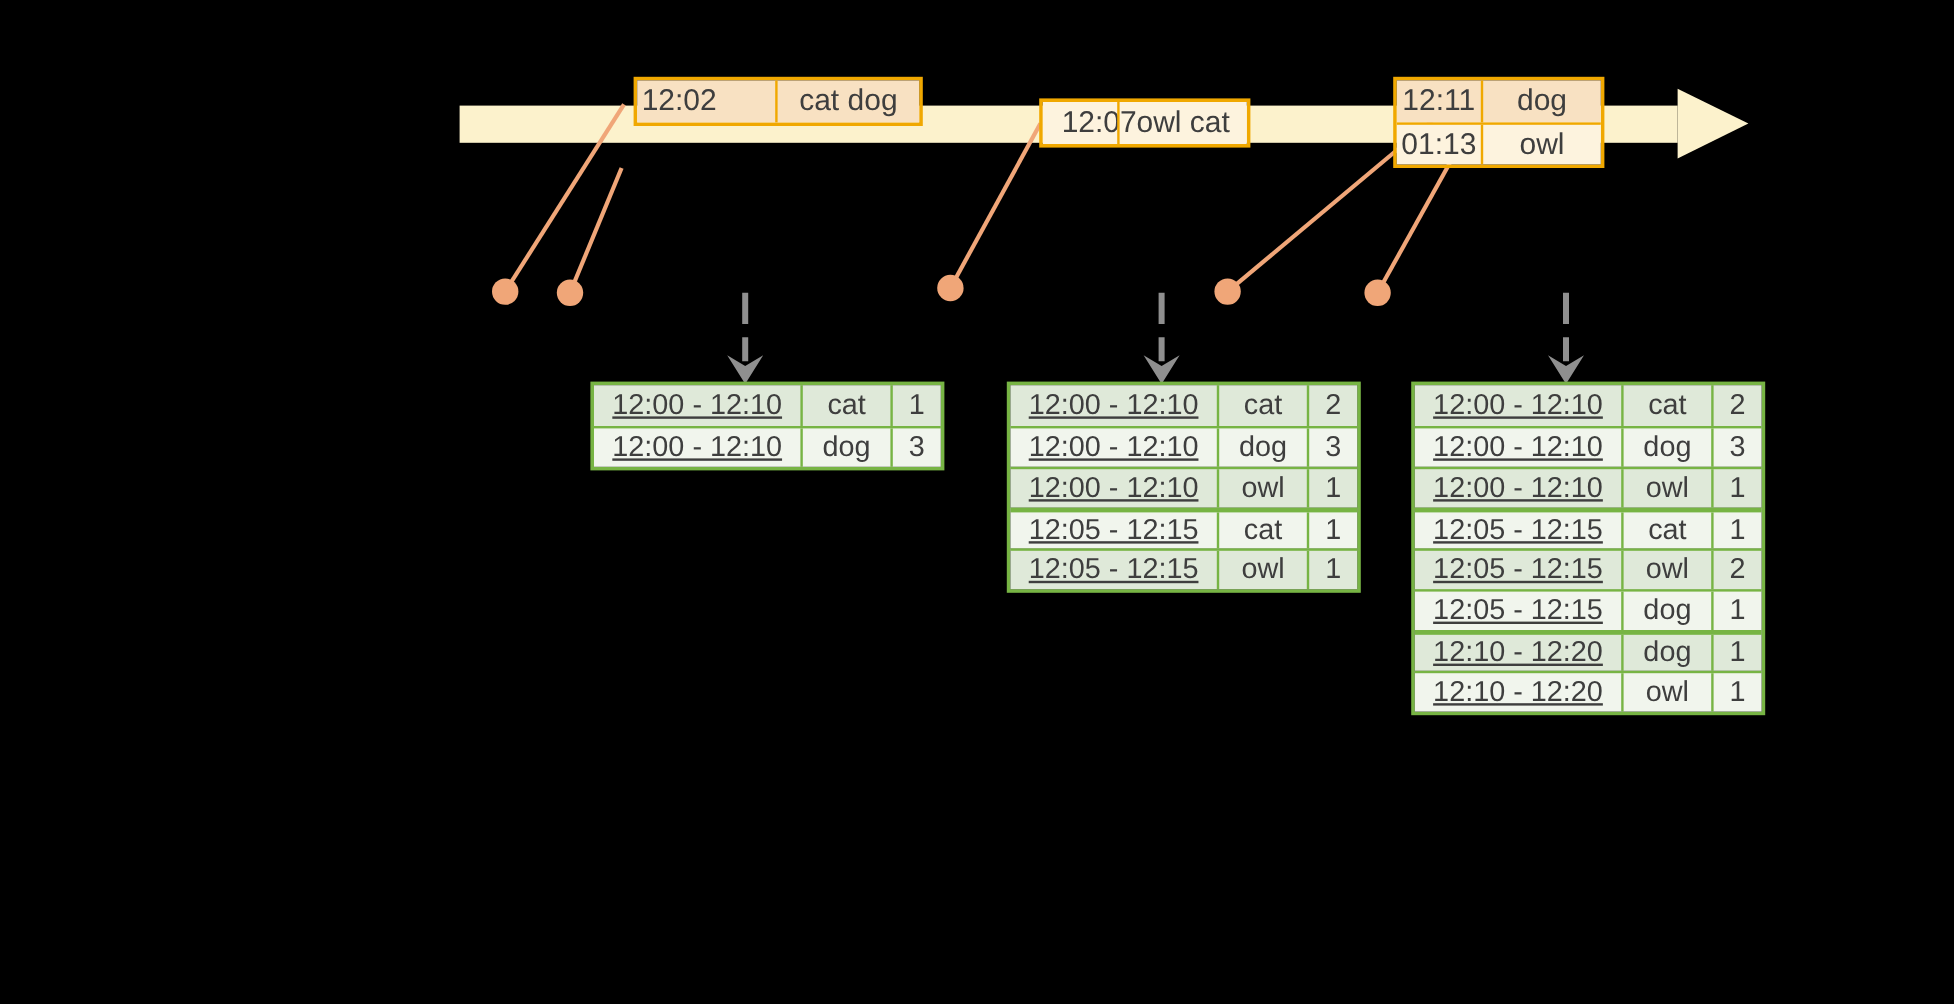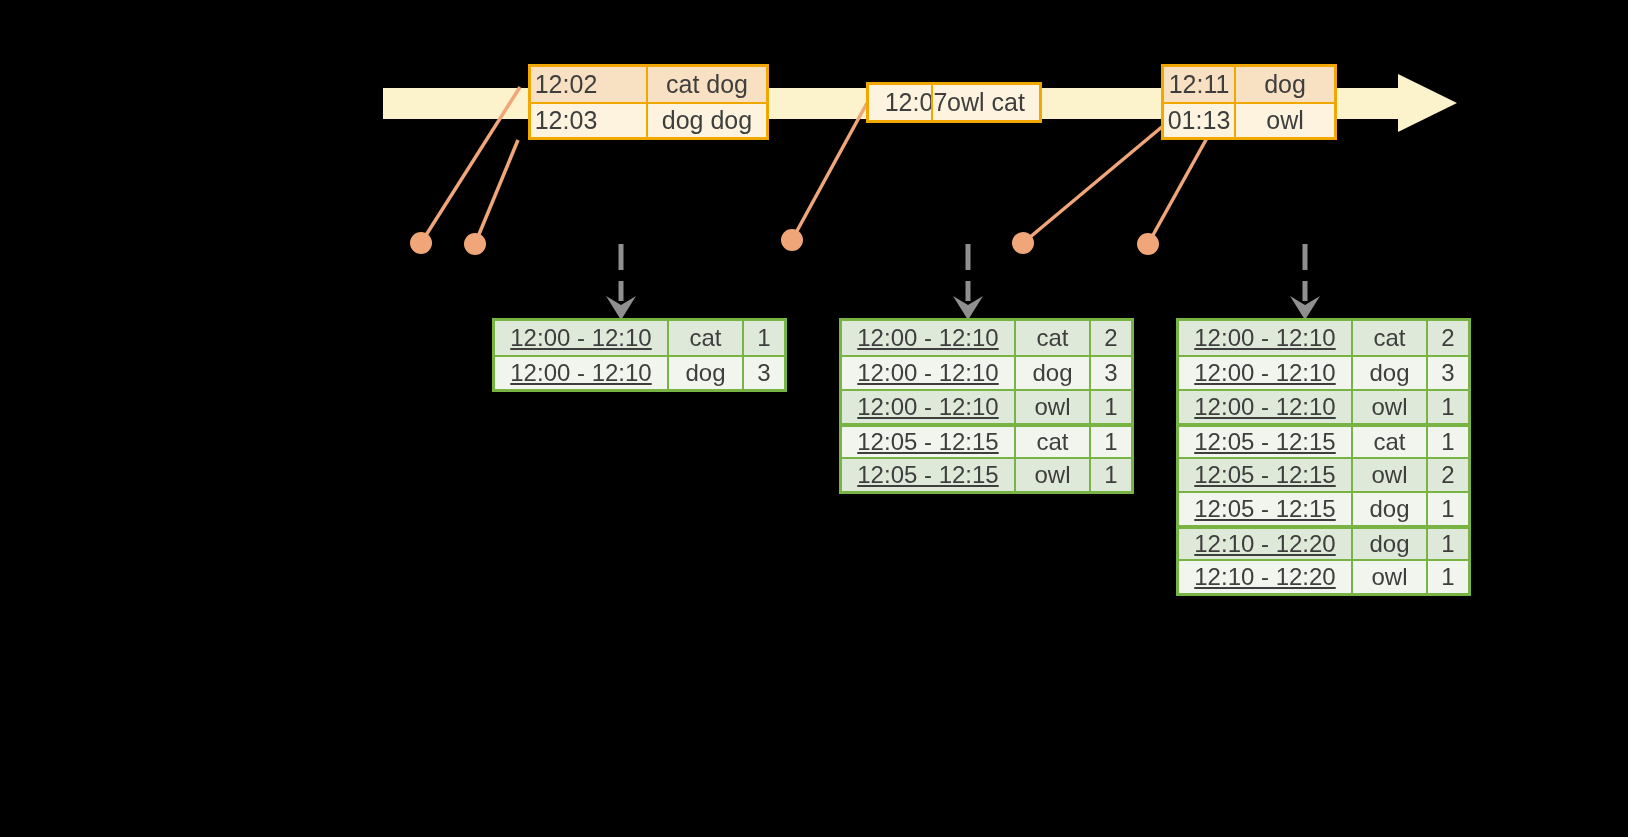--- a/index.html
+++ b/index.html
@@ -92,24 +92,20 @@
       <line x1="1305" y1="244" x2="1305" y2="301" stroke="var(--trigger_arrow)" stroke-width="5" stroke-dasharray="26 11"></line>
       <path d="M1290,296 L1305,305 L1320,296 L1305,320 Z" fill="var(--trigger_arrow)"></path>
     </g>
   </svg>
 
   <div class="dtable etable etable-a" style="left:528px;top:64px;">
       <div class="trow shade-dark">
         <div class="tcell c0">12:02</div>
         <div class="tcell c1">cat dog</div>
       </div>
-      <div class="trow shade-light">
-        <div class="tcell c0">12:03</div>
-        <div class="tcell c1">dog dog</div>
-      </div>
     </div>
 
   <div class="dtable etable etable-b" style="left:866px;top:82px;">
       <div class="trow shade-light">
         <div class="tcell c0">12:07</div>
         <div class="tcell c1">owl cat</div>
       </div>
     </div>
 
   <div class="dtable etable etable-c" style="left:1161px;top:64px;">

